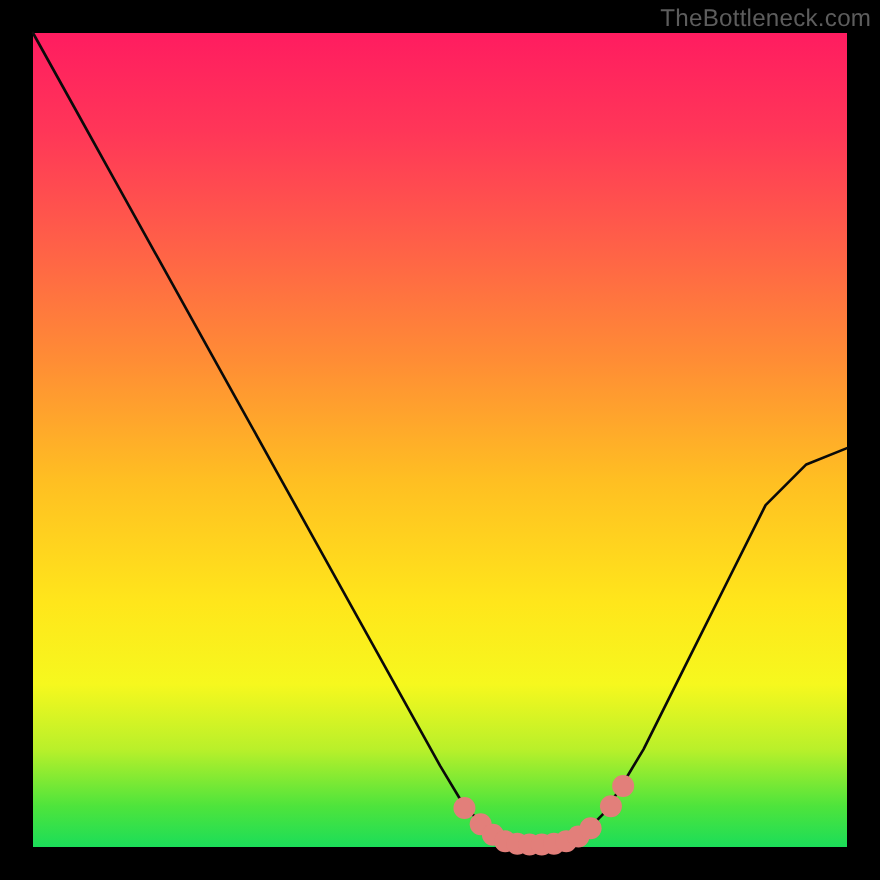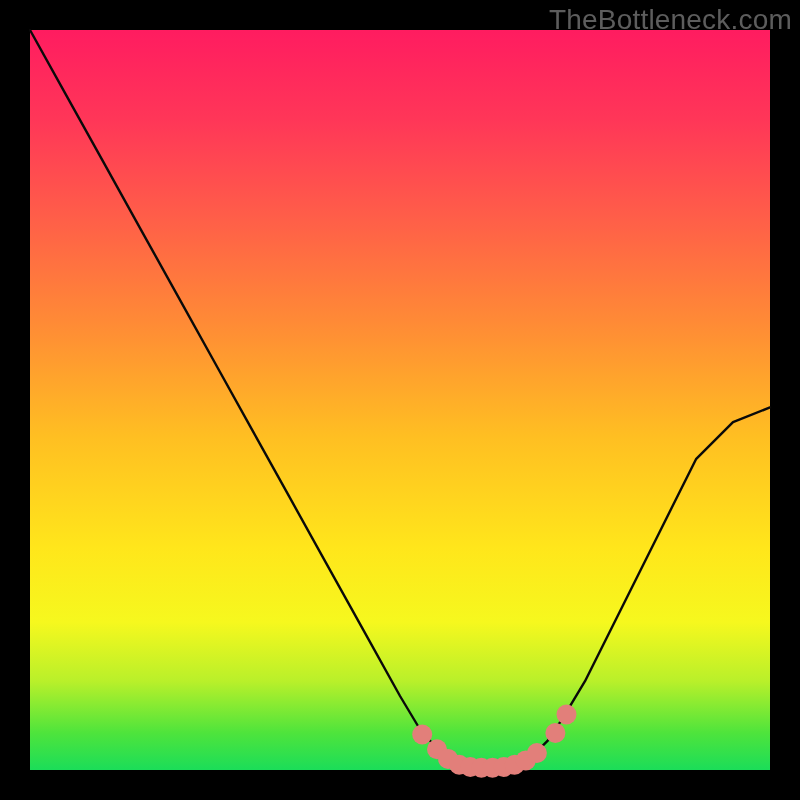--- a/index.html
+++ b/index.html
@@ -32,21 +32,21 @@
       #ffbf22 45%,
       #ff8c35 60%,
       #ff5d49 75%,
       #ff3658 88%,
       #ff1c60 100%);
   }
   .watermark {
     position: absolute;
     top: 4px;
     right: 8px;
-    font-size: 28px;
+    font-size: 22px;
     color: #5d5d5d;
     letter-spacing: 0.2px;
     font-weight: 500;
   }
   svg.curve {
     position: absolute;
     left: 30px;
     top: 30px;
     width: 740px;
     height: 740px;

